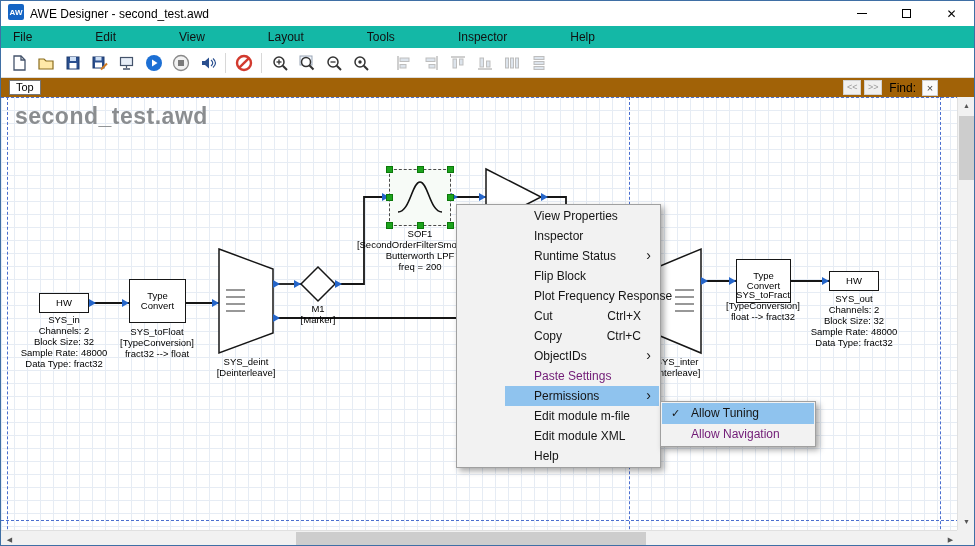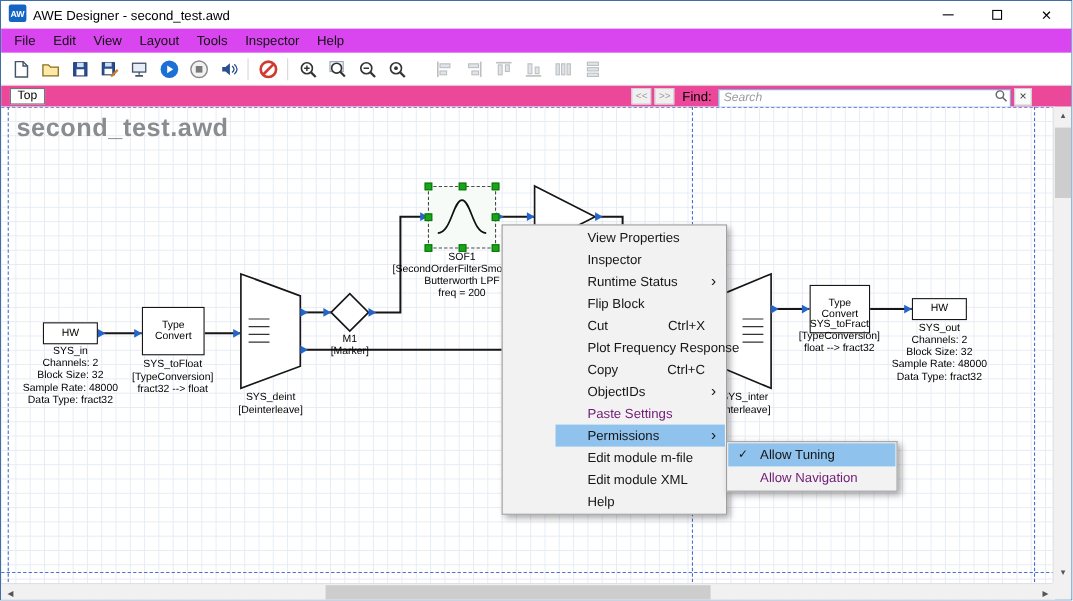--- a/index.html
+++ b/index.html
@@ -10,33 +10,33 @@
   .titlebar { position: absolute; left:0; top:0; width:100%; height:25px; background:#fff; display:flex; align-items:center; }
   .app-icon { width:16px; height:16px; margin:0 6px 3px 7px; background:#1464c4; color:#fff; font-size:8px; font-weight:bold; display:flex; align-items:center; justify-content:center; border-radius:2px; }
   .title-text { font-size:12px; color:#000; }
   .win-btns { margin-left:auto; display:flex; height:25px; }
   .win-btn { width:45px; height:25px; display:flex; align-items:center; justify-content:center; }
   .min-glyph { width:10px; height:1px; background:#000; }
   .max-glyph { width:9px; height:9px; border:1px solid #000; }
   .close-glyph { font-size:12px; color:#000; line-height:1; }
 
   
-  .menubar { position:absolute; left:0; top:25px; width:100%; height:22px; background:#d946ef; display:flex; align-items:flex-start; padding-left:4px; }
+  .menubar { position:absolute; left:0; top:25px; width:100%; height:22px; background:#14b8a6; display:flex; align-items:flex-start; padding-left:4px;gap:47px; }
   .menubar .m-item { font-size:12px; color:#111; padding:0 8px; height:22px; line-height:22px; }
 
   
   .toolbar { position:absolute; left:0; top:47px; width:100%; height:30px; background:#fff; border-bottom:1px solid #dcdcdc; display:flex; align-items:center; padding-left:4px; }
   .tbtn { width:27px; height:26px; display:flex; align-items:center; justify-content:center; }
   .tsep { width:1px; height:20px; background:#d8d8d8; margin:0 4px; }
   .tgap { width:16px; }
   .tbtn svg { display:block; }
   .disabled-group .tbtn { opacity:.55; }
 
   
-  .tabrow { position:absolute; left:0; top:77px; width:100%; height:19px; background:#ec4899; display:flex; align-items:center;gap:16px; }
+  .tabrow { position:absolute; left:0; top:77px; width:100%; height:19px; background:#a16207; display:flex; align-items:center;gap:16px; }
   .tab { margin-left:8px; height:15px; line-height:13px; padding:0 6px; font-size:11px; background:#fff; border:1px solid #767676; }
   .find-group { margin-left:auto; margin-right:36px; display:flex; align-items:center; gap:3px; }
   .nav-btn { width:18px; height:15px; font-size:9px; line-height:13px; text-align:center; color:#9a9a9a; background:#f0f0f0; border:1px solid #d2d2d2; }
   .find-label { font-size:12px; color:#000; margin:0 3px 0 4px; }
   .find-wrap { position:relative; width:266px; height:17px; }
   .find-wrap input { width:100%; height:17px; border:1px solid #79a5d8; padding:0 18px 0 4px; font-size:11px; font-family:"Liberation Sans", sans-serif; }
   .find-wrap input::placeholder { font-style:italic; color:#9b9b9b; }
   .find-mag { position:absolute; right:3px; top:2px; }
   .clear-btn { width:16px; height:16px; border:1px solid #cfcfcf; background:#fafafa; font-size:11px; line-height:14px; text-align:center; color:#444; }
 
@@ -242,27 +242,20 @@
       </div>
     </div>
   </div>
 
   <div class="tabrow">
     <div class="tab">Top</div>
     <div class="find-group">
       <div class="nav-btn">&lt;&lt;</div>
       <div class="nav-btn">&gt;&gt;</div>
       <div class="find-label">Find:</div>
-      <div class="find-wrap">
-        <input type="text" placeholder="Search" style="">
-        <svg class="find-mag" width="12" height="12">
-            <circle cx="5" cy="5" r="3.4" fill="none" stroke="#666" stroke-width="1.3"></circle>
-            <line x1="7.6" y1="7.6" x2="11" y2="11" stroke="#666" stroke-width="1.4"></line>
-          </svg>
-      </div>
       <div class="clear-btn">×</div>
     </div>
   </div>
 
   <div class="canvas">
 
     <div class="guide-h" style="top:0;"></div>
     <div class="guide-h" style="top:423px;"></div>
     <div class="guide-v" style="left:6px;"></div>
     <div class="guide-v" style="left:628px;"></div>
@@ -378,22 +371,22 @@
       <div>Block Size: 32</div>
       <div>Sample Rate: 48000</div>
       <div>Data Type: fract32</div>
     </div>
 
     <div class="ctx ctx-main">
       <div class="mi"><span>View Properties</span></div>
       <div class="mi"><span>Inspector</span></div>
       <div class="mi"><span>Runtime Status</span><span class="arr">›</span></div>
       <div class="mi"><span>Flip Block</span></div>
+      <div class="mi"><span>Plot Frequency Response</span></div>
       <div class="mi"><span>Cut</span><span class="sc">Ctrl+X</span></div>
-      <div class="mi"><span>Plot Frequency Response</span></div>
       <div class="mi"><span>Copy</span><span class="sc">Ctrl+C</span></div>
       <div class="mi"><span>ObjectIDs</span><span class="arr">›</span></div>
       <div class="mi dis"><span>Paste Settings</span></div>
       <div class="mi hl"><span>Permissions</span><span class="arr">›</span></div>
       <div class="mi"><span>Edit module m-file</span></div>
       <div class="mi"><span>Edit module XML</span></div>
       <div class="mi"><span>Help</span></div>
     </div>
 
     <div class="ctx ctx-sub">

